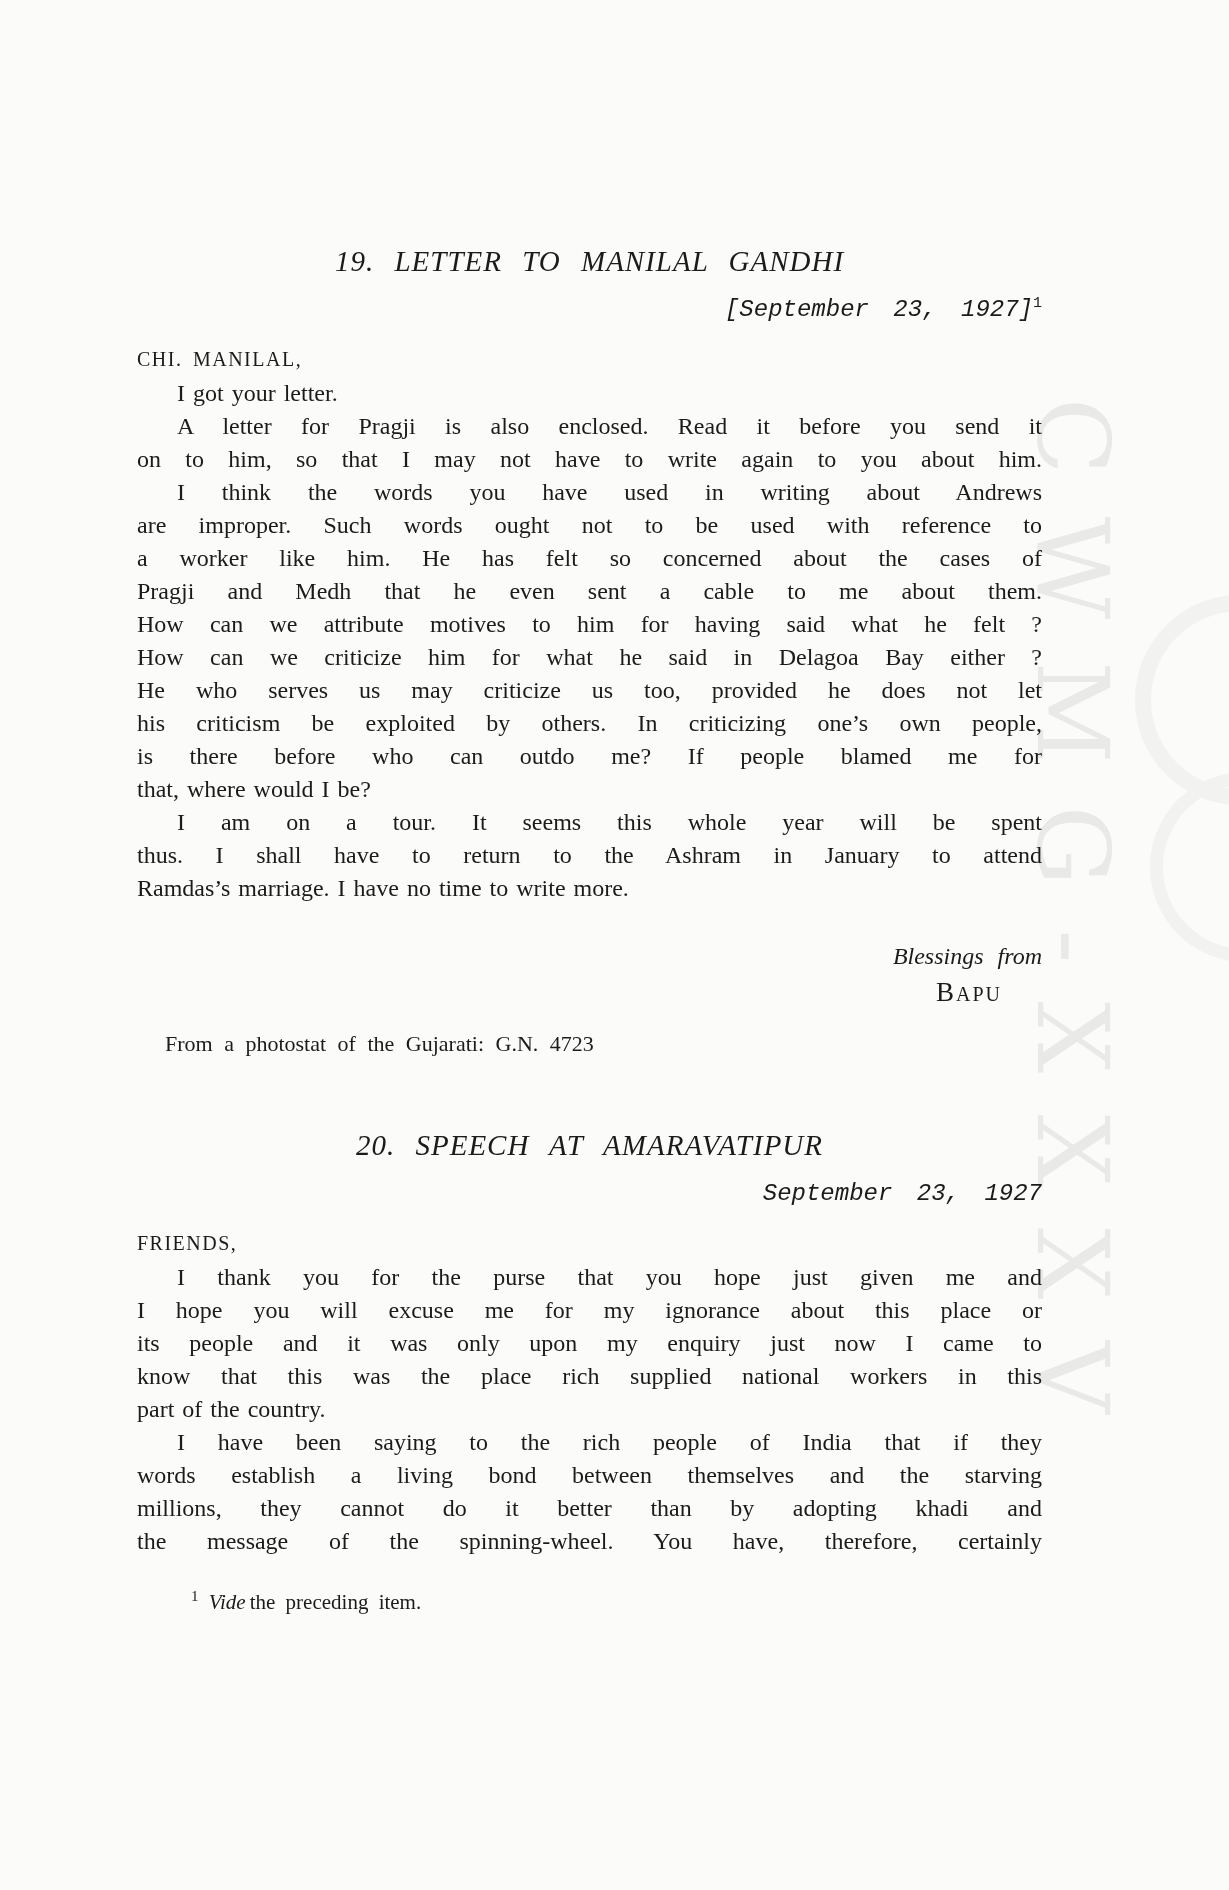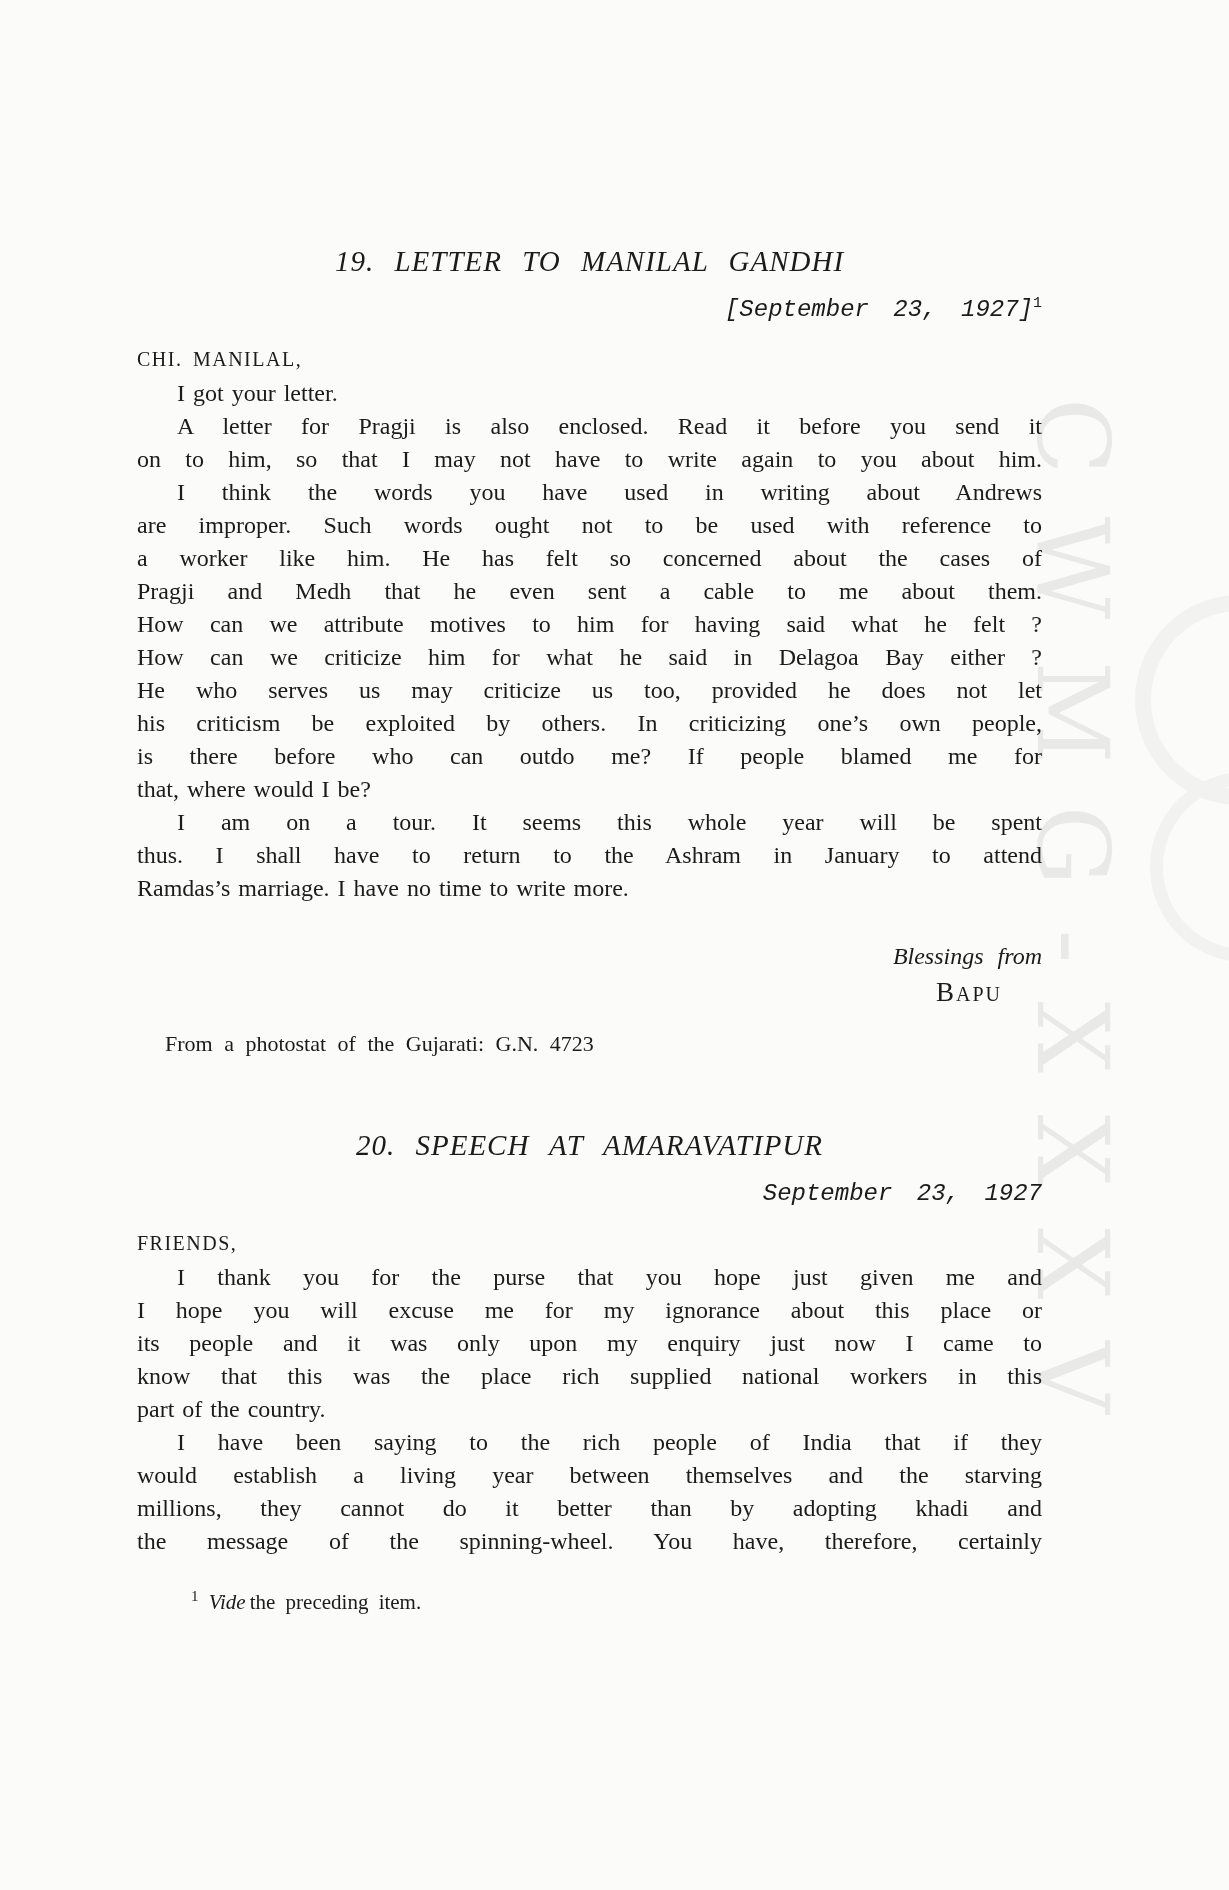--- a/index.html
+++ b/index.html
@@ -176,21 +176,21 @@
     <div class="body-text">
         <div class="para">
           <div class="line first">I thank you for the purse  that you hope just given me and</div>
           <div class="line">I hope you will excuse me for my ignorance about this place or</div>
           <div class="line">its people and it was only upon my enquiry just now I came to</div>
           <div class="line">know that this was the place rich supplied national workers in this</div>
           <div class="line last">part of the country.</div>
         </div>
         <div class="para">
           <div class="line first">I have been saying to the rich people of India that if they</div>
-          <div class="line">would establish a living year between themselves and the starving</div>
+          <div class="line">words establish a living bond between themselves and the starving</div>
           <div class="line">millions, they cannot do it better than by adopting khadi and</div>
           <div class="line">the message of the spinning-wheel.  You have, therefore, certainly</div>
         </div>
       </div>
 
     <div class="footnote">
       <sup>1</sup>
       <span class="term">Vide</span><span>the preceding item.</span>
     </div>
 

